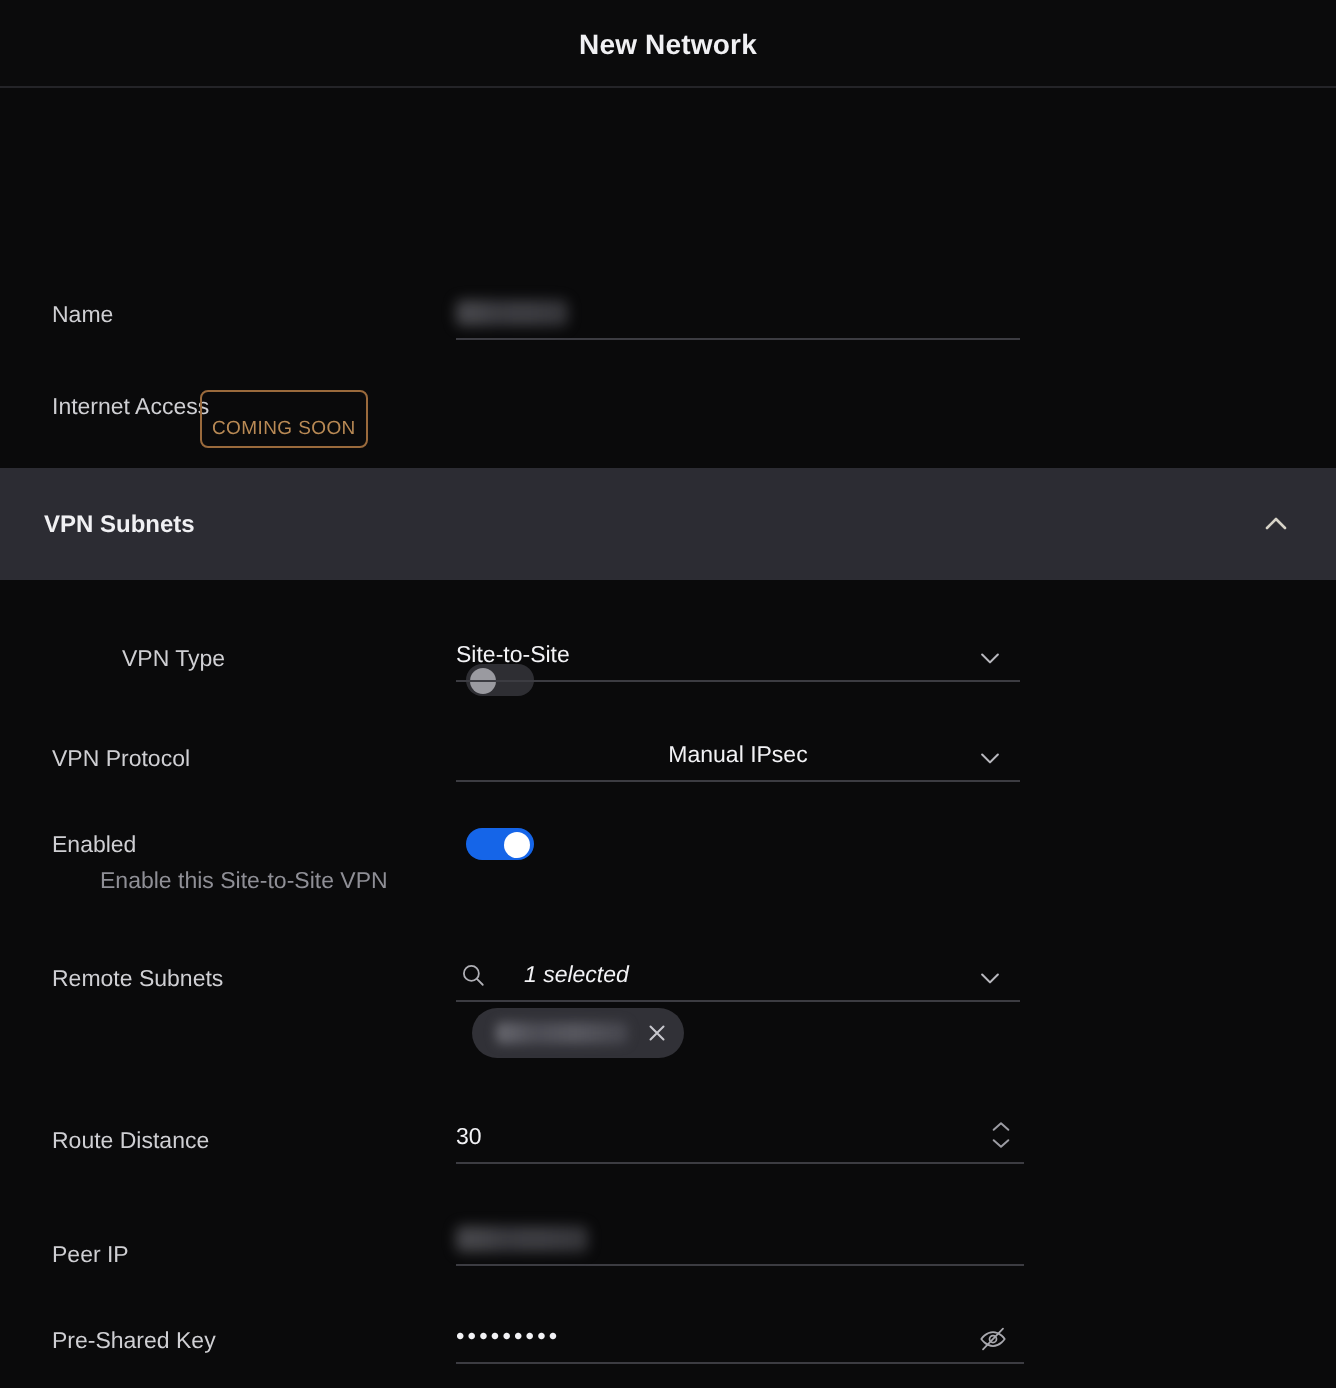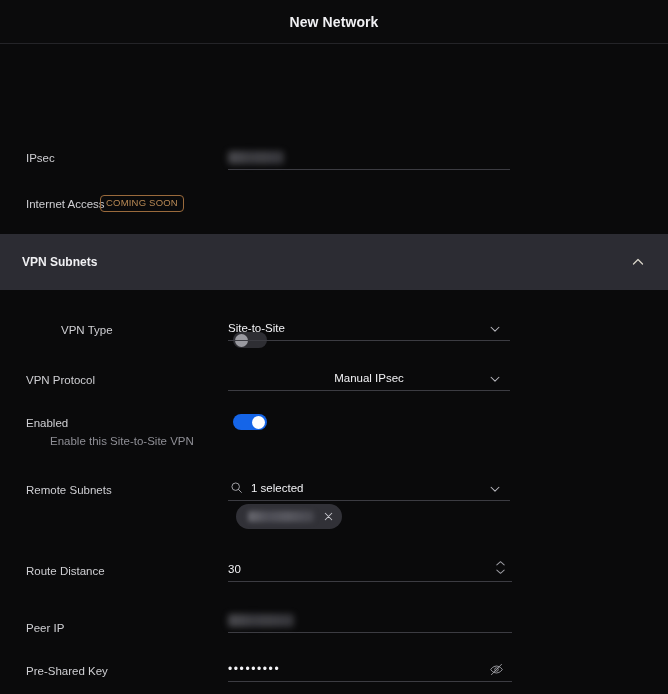--- a/index.html
+++ b/index.html
@@ -100,21 +100,21 @@
   }
 
   
   .badge-coming-soon {
     position: absolute;
     top: -2px;
     border: 1px solid #9a6a3c;
     color: #b98a55;
     border-radius: 4px;
     font-size: 9.5px;
-    padding: 2px 5px 3px 5px;
+    padding: 14px 5px 3px 5px;
     line-height: 10px;
     letter-spacing: 0.2px;
     white-space: nowrap;
   }
 
   
   .toggle {
     position: absolute;
     width: 34px;
     height: 16px;
@@ -207,21 +207,21 @@
 </head>
 <body>
 
 <div class="titlebar">
   <span class="titlebar-text">New Network</span>
 </div>
 
 <div class="form-body">
 
   <div class="row" style="top:60px;">
-    <span class="row-label" style="top:47px;">IPsec</span>
+    <span class="row-label" style="top:47px;">Name</span>
     <div class="field" style="top:43px;">
       <div class="field-line">
         <span class="redacted" style="width:56px;"></span>
       </div>
     </div>
   </div>
 
   <div class="row" style="top:140px;">
     <span class="row-label" style="top:13px;">Internet Access</span>
     <span class="badge-coming-soon" style="left:100px; top:11px;">COMING SOON</span>
@@ -278,21 +278,21 @@
   <div class="row" style="top:436px; height:70px;">
     <span class="row-label" style="top:3px;">Remote Subnets</span>
     <div class="field" style="top:-2px;">
       <div class="field-line">
         <span class="icon search-pos">
           <svg width="13" height="13" viewBox="0 0 16 16" fill="none">
             <circle cx="7" cy="7" r="4.6" stroke="#b0b0b6" stroke-width="1.1"></circle>
             <path d="M10.4 10.4L14 14" stroke="#b0b0b6" stroke-width="1.1" stroke-linecap="round"></path>
           </svg>
         </span>
-        <span class="field-value" style="display:inline-block; margin-left:23px;">1 selected</span>
+        <span class="field-value" style="display:inline-block; margin-left:34px;font-style:italic;">1 selected</span>
         <span class="icon chev-right-pos">
           <svg width="14" height="14" viewBox="0 0 16 16" fill="none">
             <path d="M3.5 6L8 10.5L12.5 6" stroke="#b8b8be" stroke-width="1.2" stroke-linecap="round" stroke-linejoin="round"></path>
           </svg>
         </span>
       </div>
     </div>
     <div class="chip" style="top:24px;">
       <span class="chip-label"></span>
       <span class="chip-x">

